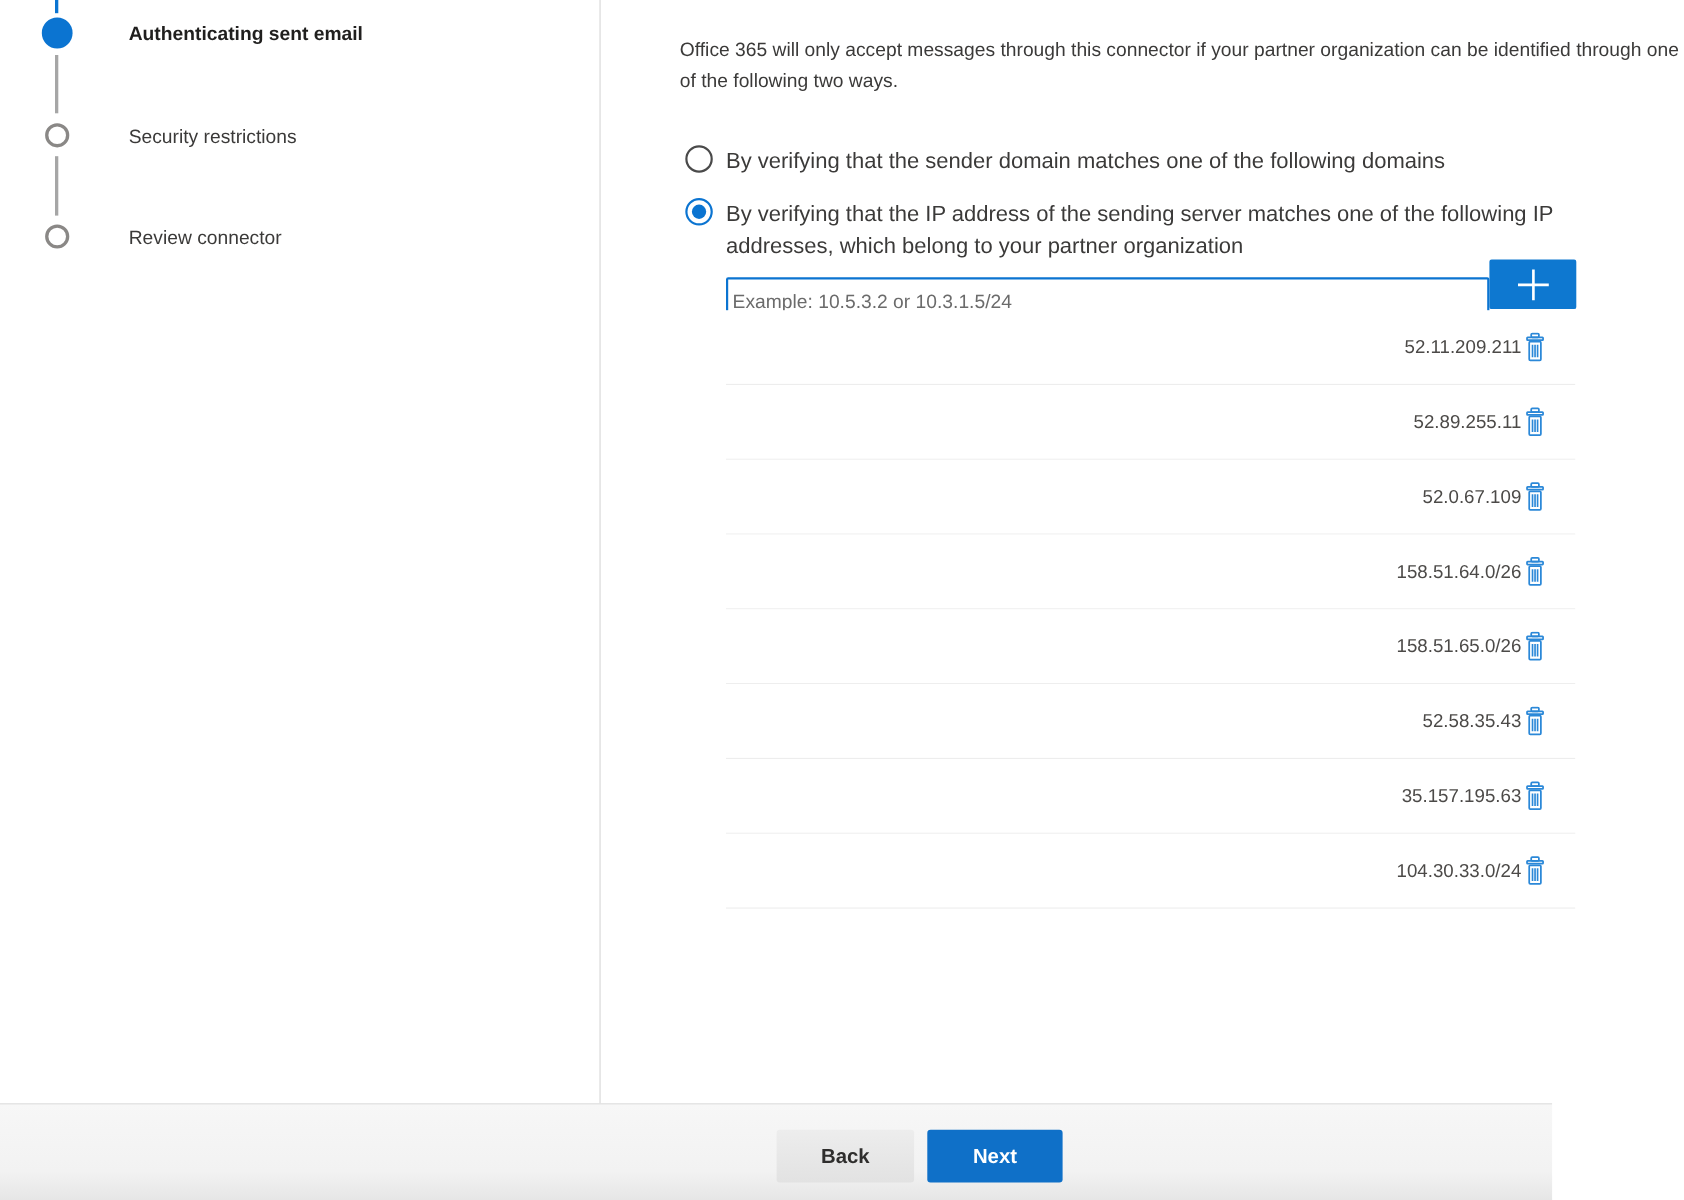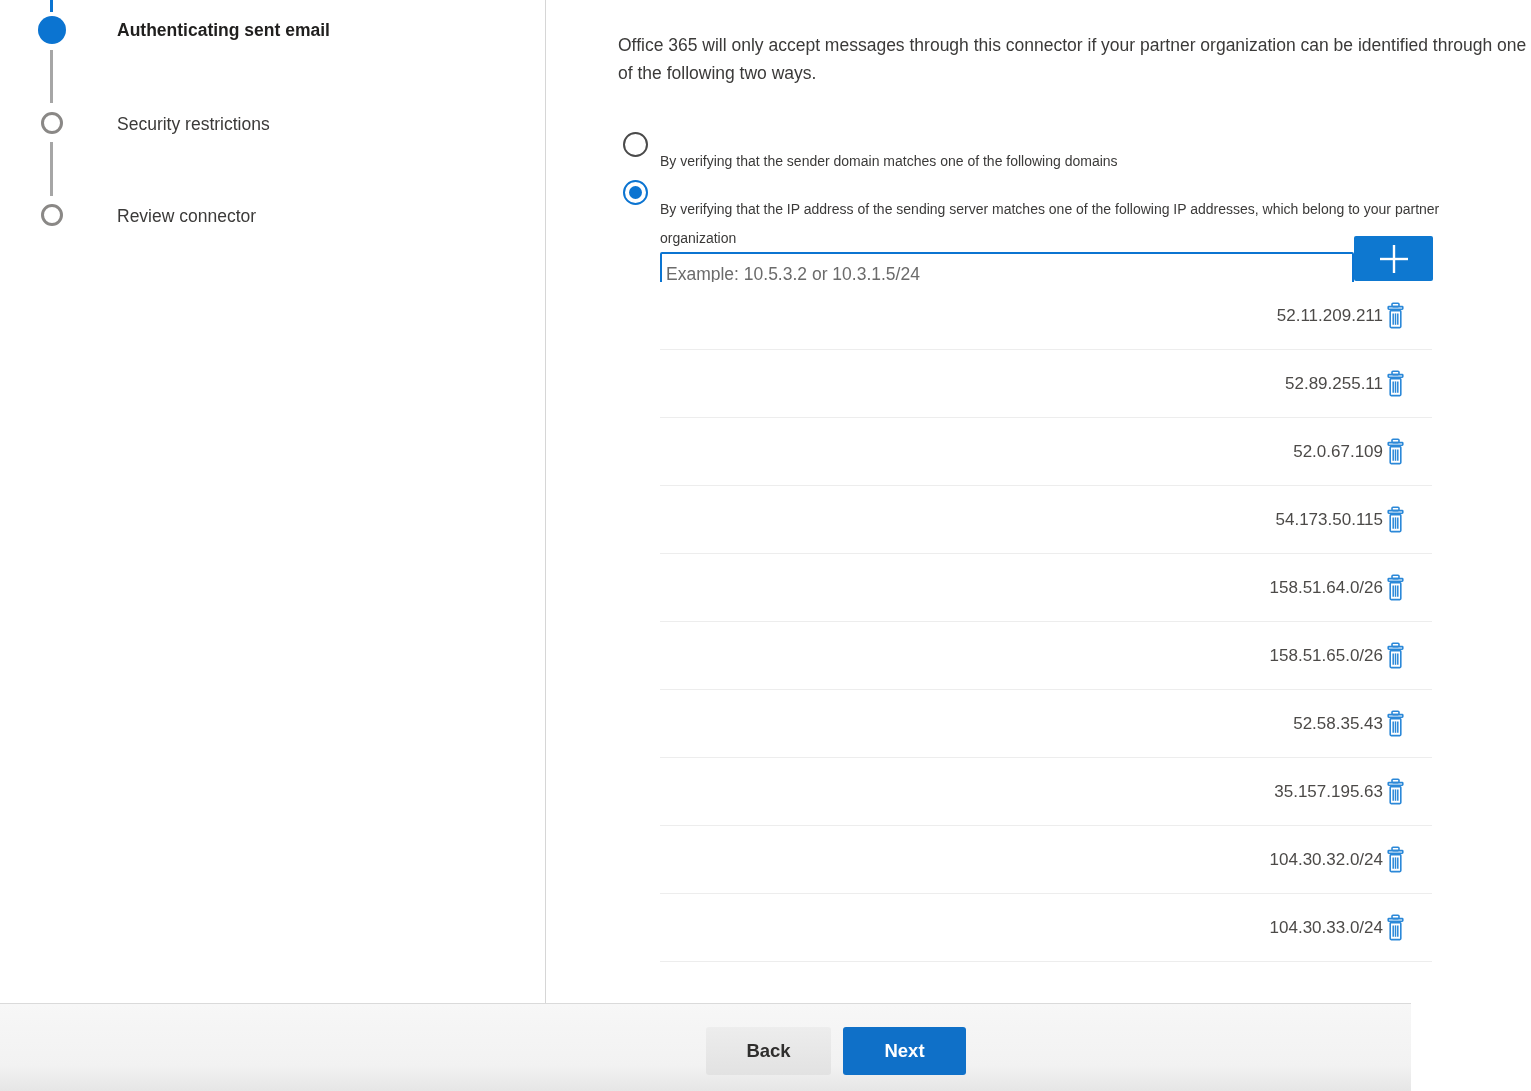--- a/index.html
+++ b/index.html
@@ -37,21 +37,21 @@
 
   .intro { position:absolute; top:17px; left:0; width:913px; font-size:17.5px; line-height:28px; color:#3b3a39; }
 
   .radio-row { position:absolute; left:0; }
   .radio-1 { top:117px; }
   .radio-2 { top:165px; }
   .radio-circle { position:absolute; left:5px; top:1px; width:25px; height:25px; border-radius:50%; background:#fff; }
   .radio-circle.off { border:2px solid #4a4a4a; }
   .radio-circle.on  { border:2px solid #0b74d1; }
   .radio-dot { position:absolute; left:4px; top:4px; width:13px; height:13px; border-radius:50%; background:#0b74d1; }
-  .radio-label { position:absolute; left:42px; top:16px; width:822px; font-size:14px; line-height:29px; color:#3b3a39; }
+  .radio-label { position:absolute; left:42px; top:2px; width:822px; font-size:20px; line-height:29px; color:#3b3a39; }
 
   
   .ip-input {
     position:absolute; left:42px; top:238px; width:694px; height:45px;
     border:2px solid #0b74d1; border-radius:2px; outline:none;
     padding:0 4px; font-size:17.5px; color:#0f172a;
     font-family:"Liberation Sans","DejaVu Sans",sans-serif;
   }
   .ip-input::placeholder { color:#6b6b6b; opacity:1; }
   .add-btn {
@@ -167,33 +167,20 @@
           <rect x="7" y="1.2" width="7" height="3.4" rx="1" stroke="#2b88d8" stroke-width="1.6"></rect>
           <rect x="3.2" y="4.6" width="14.6" height="2.6" rx="0.6" stroke="#2b88d8" stroke-width="1.6"></rect>
           <rect x="5.2" y="8.6" width="10.6" height="17" rx="1" stroke="#2b88d8" stroke-width="1.6"></rect>
           <line x1="8.2" y1="11.4" x2="8.2" y2="22.8" stroke="#2b88d8" stroke-width="1.5"></line>
           <line x1="10.5" y1="11.4" x2="10.5" y2="22.8" stroke="#2b88d8" stroke-width="1.5"></line>
           <line x1="12.8" y1="11.4" x2="12.8" y2="22.8" stroke="#2b88d8" stroke-width="1.5"></line>
         </svg>
       </button>
     </div>
 
-    <div class="ip-row">
-      <span class="ip-text">54.173.50.115</span>
-      <button class="trash-btn">
-        <svg width="21" height="28" viewBox="0 0 21 28" fill="none">
-          <rect x="7" y="1.2" width="7" height="3.4" rx="1" stroke="#2b88d8" stroke-width="1.6"></rect>
-          <rect x="3.2" y="4.6" width="14.6" height="2.6" rx="0.6" stroke="#2b88d8" stroke-width="1.6"></rect>
-          <rect x="5.2" y="8.6" width="10.6" height="17" rx="1" stroke="#2b88d8" stroke-width="1.6"></rect>
-          <line x1="8.2" y1="11.4" x2="8.2" y2="22.8" stroke="#2b88d8" stroke-width="1.5"></line>
-          <line x1="10.5" y1="11.4" x2="10.5" y2="22.8" stroke="#2b88d8" stroke-width="1.5"></line>
-          <line x1="12.8" y1="11.4" x2="12.8" y2="22.8" stroke="#2b88d8" stroke-width="1.5"></line>
-        </svg>
-      </button>
-    </div>
 
     <div class="ip-row">
       <span class="ip-text">158.51.64.0/26</span>
       <button class="trash-btn">
         <svg width="21" height="28" viewBox="0 0 21 28" fill="none">
           <rect x="7" y="1.2" width="7" height="3.4" rx="1" stroke="#2b88d8" stroke-width="1.6"></rect>
           <rect x="3.2" y="4.6" width="14.6" height="2.6" rx="0.6" stroke="#2b88d8" stroke-width="1.6"></rect>
           <rect x="5.2" y="8.6" width="10.6" height="17" rx="1" stroke="#2b88d8" stroke-width="1.6"></rect>
           <line x1="8.2" y1="11.4" x2="8.2" y2="22.8" stroke="#2b88d8" stroke-width="1.5"></line>
           <line x1="10.5" y1="11.4" x2="10.5" y2="22.8" stroke="#2b88d8" stroke-width="1.5"></line>
@@ -238,33 +225,20 @@
           <rect x="7" y="1.2" width="7" height="3.4" rx="1" stroke="#2b88d8" stroke-width="1.6"></rect>
           <rect x="3.2" y="4.6" width="14.6" height="2.6" rx="0.6" stroke="#2b88d8" stroke-width="1.6"></rect>
           <rect x="5.2" y="8.6" width="10.6" height="17" rx="1" stroke="#2b88d8" stroke-width="1.6"></rect>
           <line x1="8.2" y1="11.4" x2="8.2" y2="22.8" stroke="#2b88d8" stroke-width="1.5"></line>
           <line x1="10.5" y1="11.4" x2="10.5" y2="22.8" stroke="#2b88d8" stroke-width="1.5"></line>
           <line x1="12.8" y1="11.4" x2="12.8" y2="22.8" stroke="#2b88d8" stroke-width="1.5"></line>
         </svg>
       </button>
     </div>
 
-    <div class="ip-row">
-      <span class="ip-text">104.30.32.0/24</span>
-      <button class="trash-btn">
-        <svg width="21" height="28" viewBox="0 0 21 28" fill="none">
-          <rect x="7" y="1.2" width="7" height="3.4" rx="1" stroke="#2b88d8" stroke-width="1.6"></rect>
-          <rect x="3.2" y="4.6" width="14.6" height="2.6" rx="0.6" stroke="#2b88d8" stroke-width="1.6"></rect>
-          <rect x="5.2" y="8.6" width="10.6" height="17" rx="1" stroke="#2b88d8" stroke-width="1.6"></rect>
-          <line x1="8.2" y1="11.4" x2="8.2" y2="22.8" stroke="#2b88d8" stroke-width="1.5"></line>
-          <line x1="10.5" y1="11.4" x2="10.5" y2="22.8" stroke="#2b88d8" stroke-width="1.5"></line>
-          <line x1="12.8" y1="11.4" x2="12.8" y2="22.8" stroke="#2b88d8" stroke-width="1.5"></line>
-        </svg>
-      </button>
-    </div>
 
     <div class="ip-row">
       <span class="ip-text">104.30.33.0/24</span>
       <button class="trash-btn">
         <svg width="21" height="28" viewBox="0 0 21 28" fill="none">
           <rect x="7" y="1.2" width="7" height="3.4" rx="1" stroke="#2b88d8" stroke-width="1.6"></rect>
           <rect x="3.2" y="4.6" width="14.6" height="2.6" rx="0.6" stroke="#2b88d8" stroke-width="1.6"></rect>
           <rect x="5.2" y="8.6" width="10.6" height="17" rx="1" stroke="#2b88d8" stroke-width="1.6"></rect>
           <line x1="8.2" y1="11.4" x2="8.2" y2="22.8" stroke="#2b88d8" stroke-width="1.5"></line>
           <line x1="10.5" y1="11.4" x2="10.5" y2="22.8" stroke="#2b88d8" stroke-width="1.5"></line>

